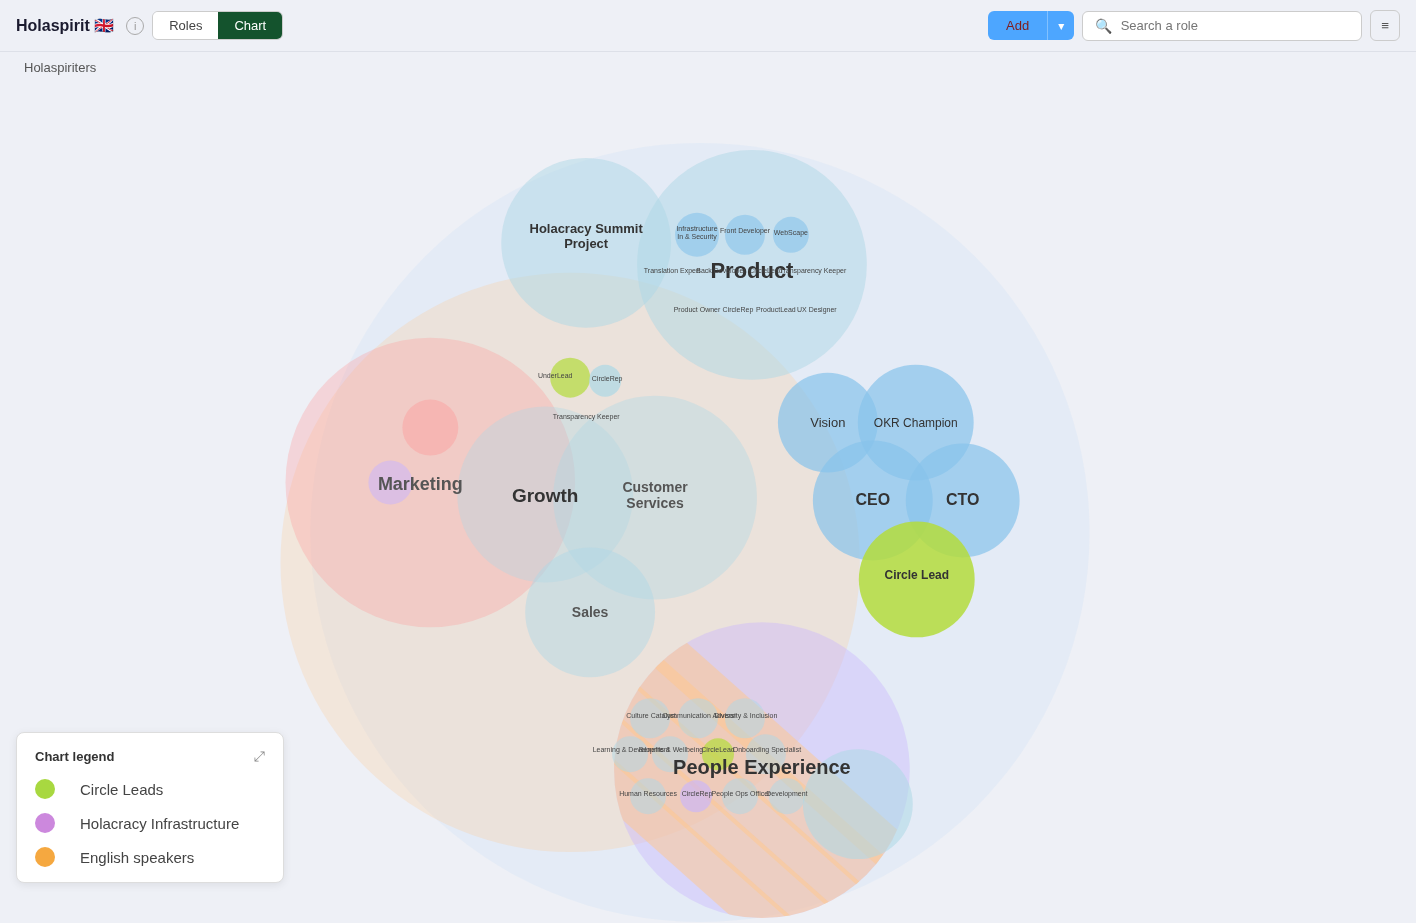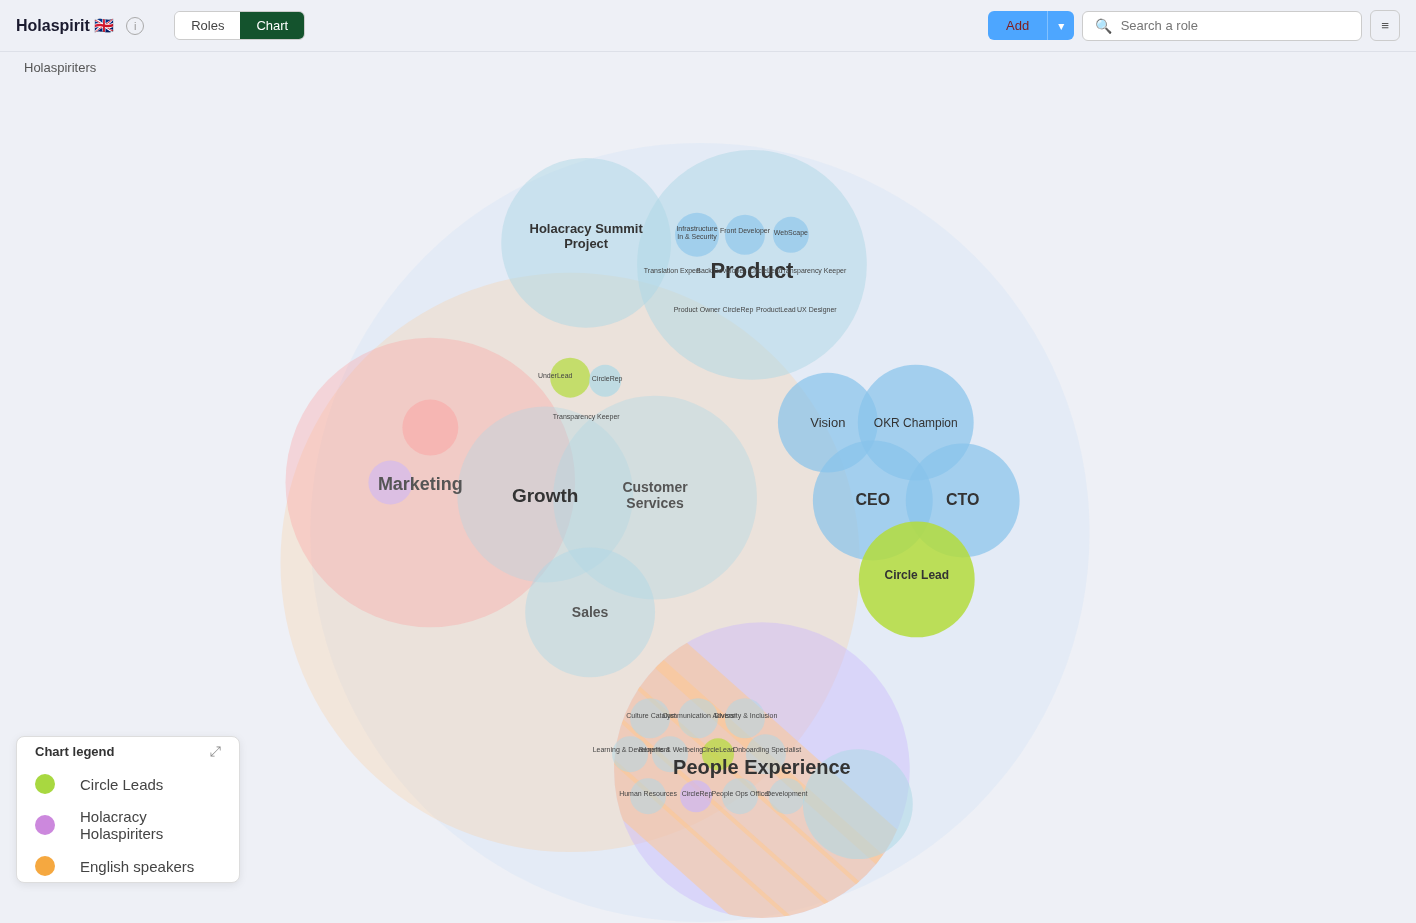--- a/index.html
+++ b/index.html
@@ -33,21 +33,21 @@
       border-radius: 50%;
       border: 1.5px solid #aaa;
       display: flex; align-items: center; justify-content: center;
       font-size: 11px; color: #999; cursor: pointer;
     }
     .btn-group {
       display: flex;
       border-radius: 6px;
       overflow: hidden;
       border: 1px solid #ccc;
-      margin-left: 22px;
+      margin-left: 0;
     }
     .btn-group button {
       padding: 6px 16px;
       font-size: 13px;
       border: none;
       cursor: pointer;
       background: white;
       color: #444;
     }
     .btn-group button.active {
@@ -133,22 +133,22 @@
     }
 
     
     .legend {
       position: absolute;
       bottom: 40px;
       left: 16px;
       background: white;
       border: 1px solid #ddd;
       border-radius: 8px;
-      padding: 6px 18px;
-      width: 224px;
+      padding: 15px 18px;
+      width: 268px;
       box-shadow: 0 2px 8px rgba(0,0,0,0.08);
     }
     .legend-header {
       display: flex;
       justify-content: space-between;
       align-items: center;
       margin-bottom: 14px;
     }
     .legend-title {
       font-size: 13px;
@@ -335,19 +335,19 @@
   <div class="legend-header">
     <span class="legend-title">Chart legend</span>
     <span class="legend-expand">⤢</span>
   </div>
   <div class="legend-item">
     <div class="legend-dot" style="background:#a8d840;"></div>
     <span>Circle Leads</span>
   </div>
   <div class="legend-item">
     <div class="legend-dot" style="background:#cc88dd;"></div>
-    <span>Holacracy Holaspiriters</span>
+    <span>Holacracy Infrastructure</span>
   </div>
   <div class="legend-item">
     <div class="legend-dot" style="background:#f5a840;"></div>
     <span>English speakers</span>
   </div>
 </div>
 
 </body></html>

